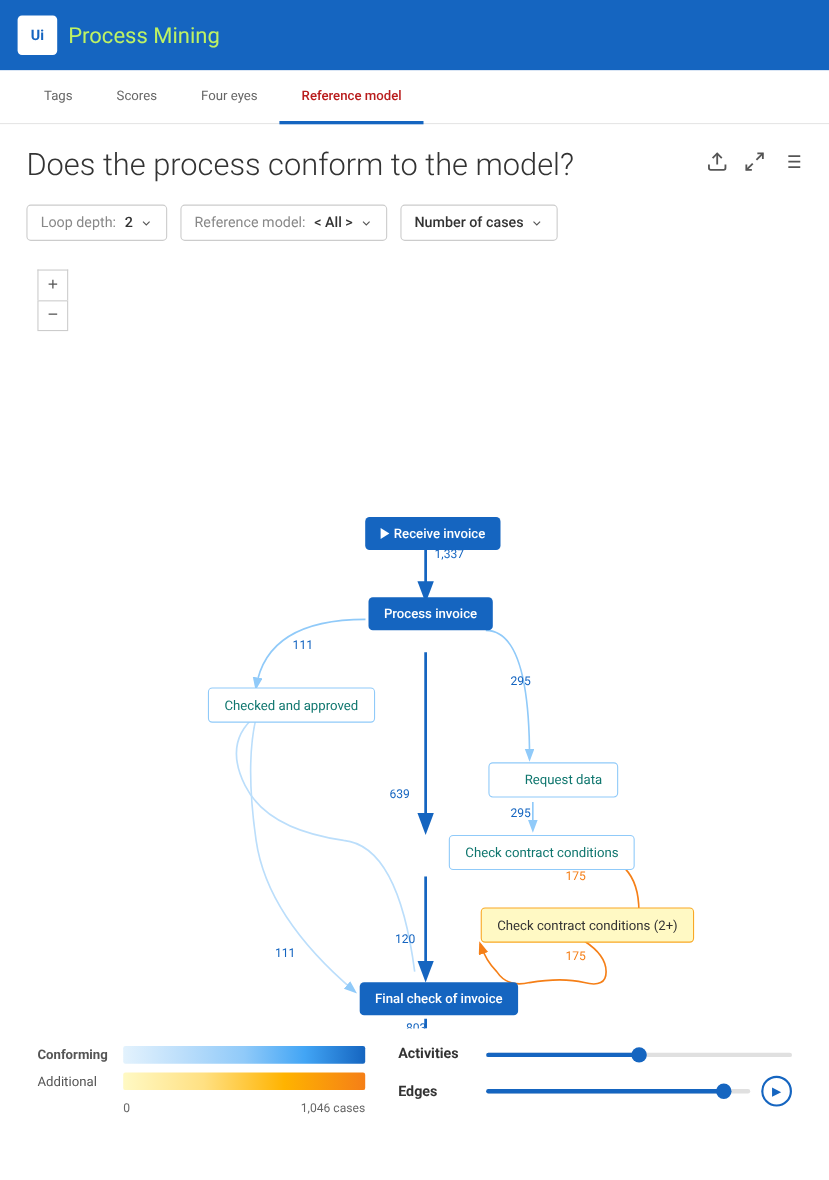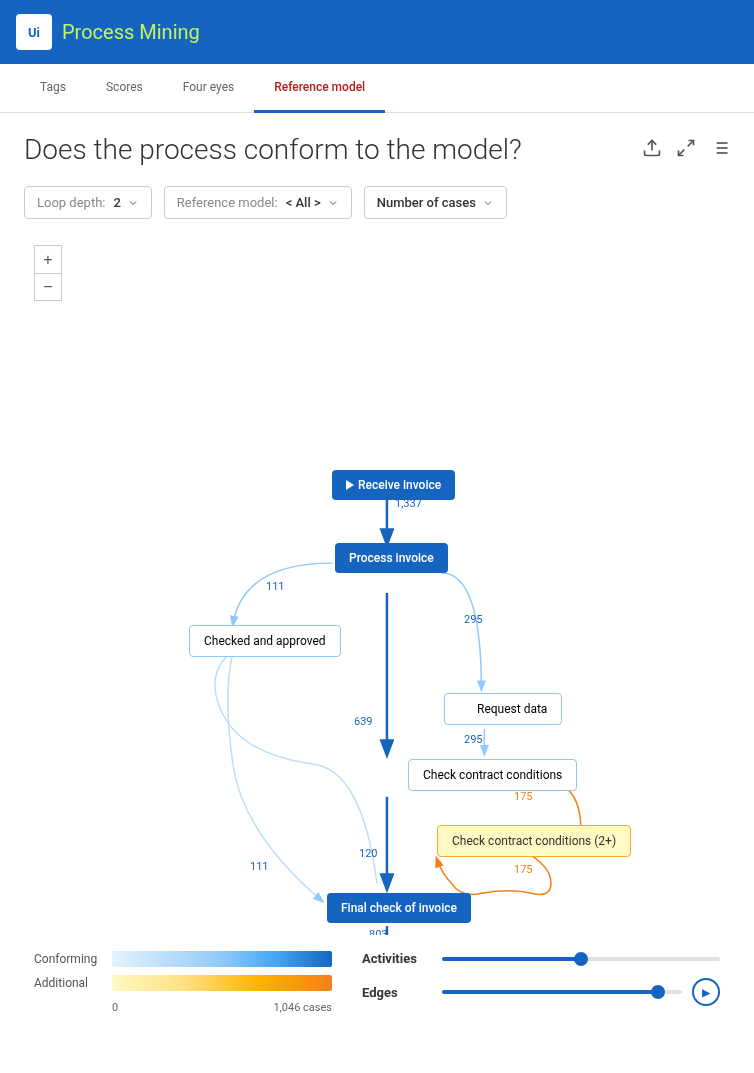--- a/index.html
+++ b/index.html
@@ -140,21 +140,21 @@
       border-radius: 4px;
       font-size: 12px;
       font-weight: 500;
       padding: 8px 14px;
       text-align: center;
       position: absolute;
       white-space: nowrap;
     }
     .node-blue-light {
       background: #fff;
-      color: #000000;
+      color: #0f766e;
       border: 1px solid #90CAF9;
       border-radius: 4px;
       font-size: 12px;
       padding: 8px 14px;
       text-align: center;
       position: absolute;
       white-space: nowrap;
     }
     .node-yellow {
       background: #FFF9C4;
@@ -453,21 +453,21 @@
       <span>Final check of invoice</span>
     </div>
 
     <div class="edge-label" style="left: 345px; top: 693px;">803</div>
 
   </div>
 
   <div class="legend-area">
     <div class="legend-left">
       <div class="legend-row">
-        <span style="width:70px;">Conforming</span>
+        <span style="width:70px;font-weight:bold;">Conforming</span>
         <div class="legend-gradient-blue"></div>
       </div>
       <div class="legend-row">
         <span style="width:70px;">Additional</span>
         <div class="legend-gradient-yellow"></div>
       </div>
       <div class="legend-scale" style="margin-left:78px;">
         <span>0</span>
         <span>1,046 cases</span>
       </div>

